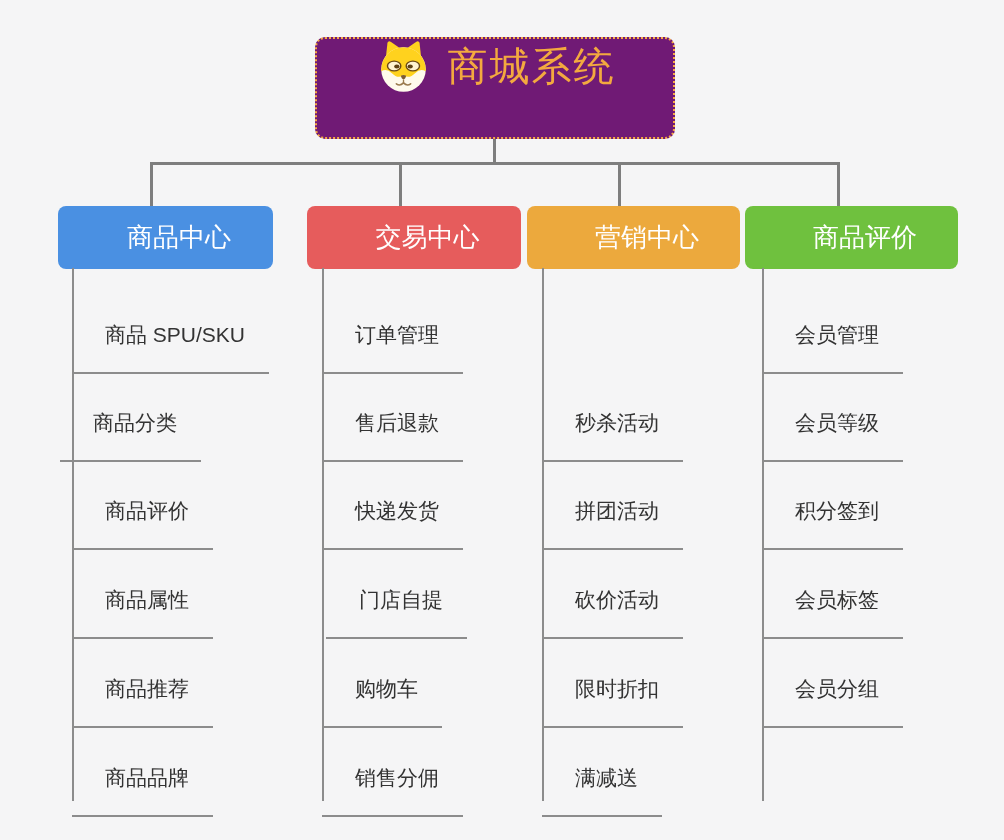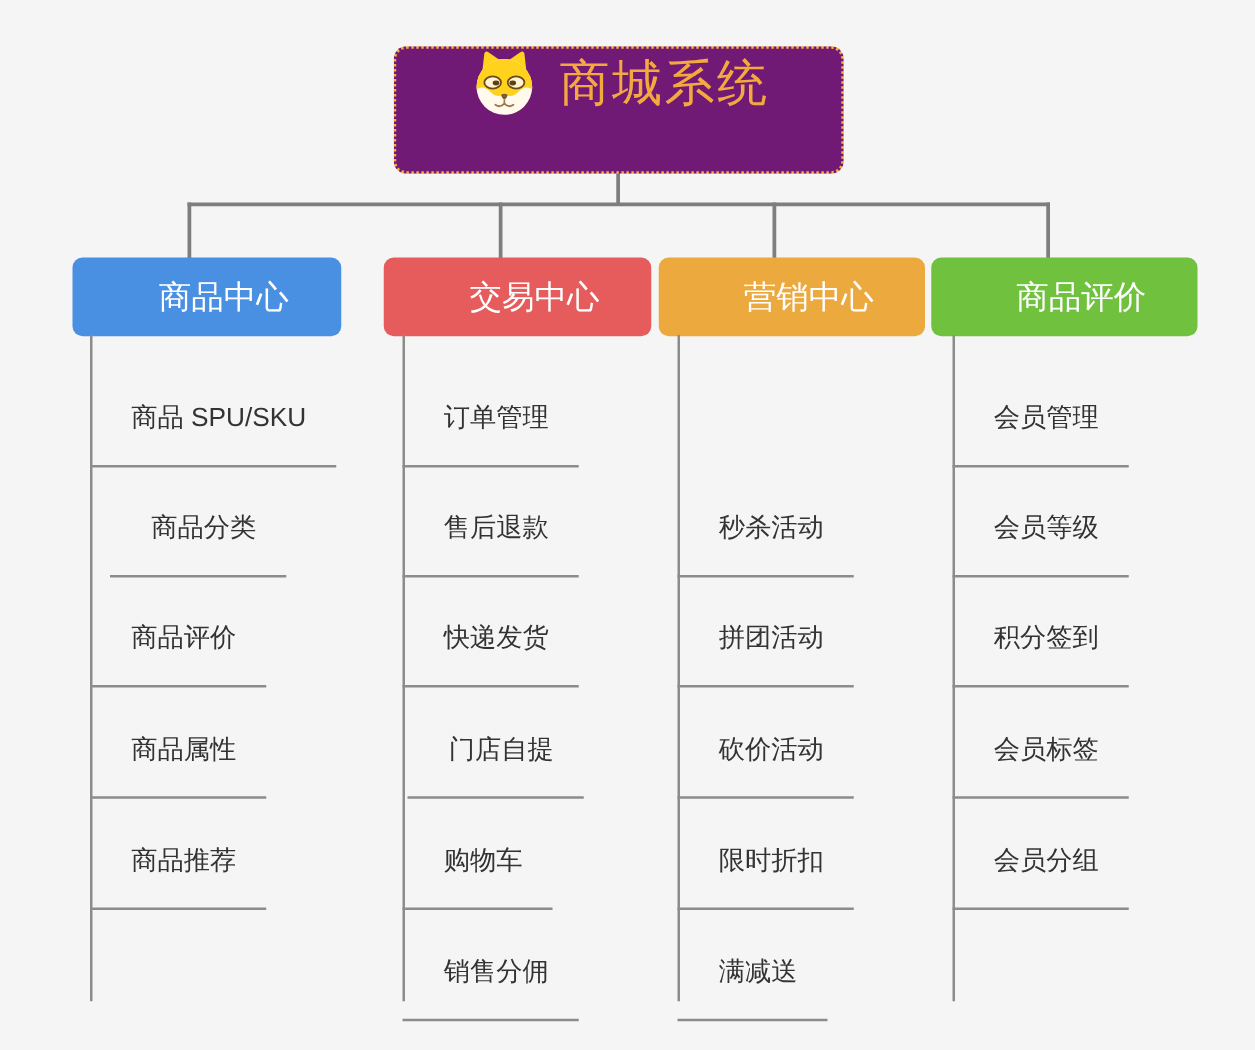--- a/index.html
+++ b/index.html
@@ -86,24 +86,25 @@
       <path d="M24 50 Q28 53 32 49 Q36 53 40 50" fill="none" stroke="#9A7A4D" stroke-width="1.8" stroke-linecap="round"></path>
     </svg>
     <span class="root-title" style="color: rgb(243, 169, 63);">商城系统</span>
   </div>
 
   <div class="branch" style="left: 58px; width: 188px; background-color: rgb(74, 144, 226);">
     <span class="branch-label">商品中心</span>
   </div>
   <div class="trunk" style="left:72px;top:268px;height:533px"></div>
   <div class="item" style="left:72px;top:320px">商品 SPU/SKU</div>
-  <div class="item" style="left:88px;top:408px">商品分类</div>
+  <div class="item" style="left:60px;top:408px">商品分类</div>
   <div class="item" style="left:72px;top:496px">商品评价</div>
   <div class="item" style="left:72px;top:585px">商品属性</div>
   <div class="item" style="left:72px;top:674px">商品推荐</div>
+  <div class="item" style="left:72px;top:763px">商品品牌</div>
 
   <div class="branch" style="left: 307px; width: 187px; background-color: rgb(230, 92, 92); justify-content: center;">
     <span class="branch-label">交易中心</span>
   </div>
   <div class="trunk" style="left:322px;top:268px;height:533px"></div>
   <div class="item" style="left:322px;top:320px">订单管理</div>
   <div class="item" style="left:322px;top:408px">售后退款</div>
   <div class="item" style="left:322px;top:496px">快递发货</div>
   <div class="item" style="left:326px;top:585px">门店自提</div>
   <div class="item" style="left:322px;top:674px">购物车</div>

